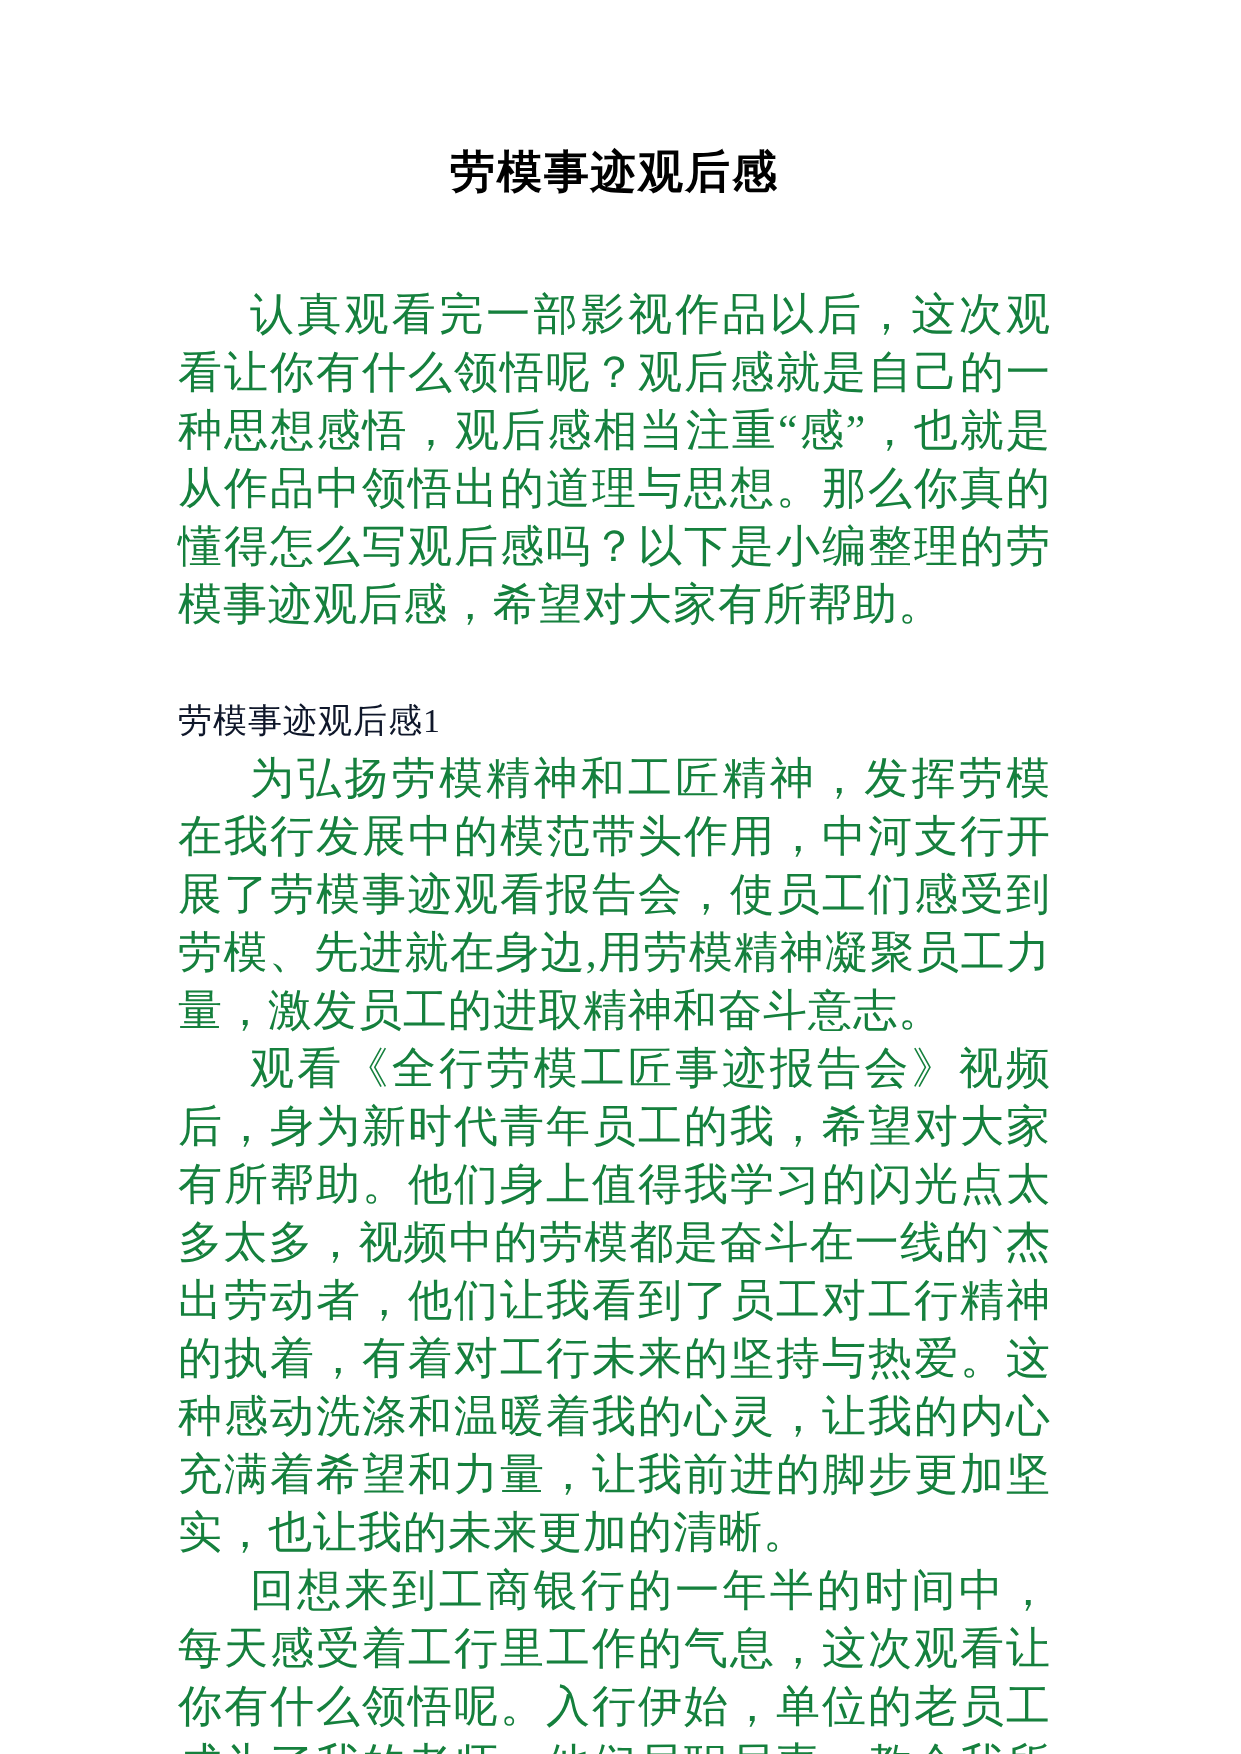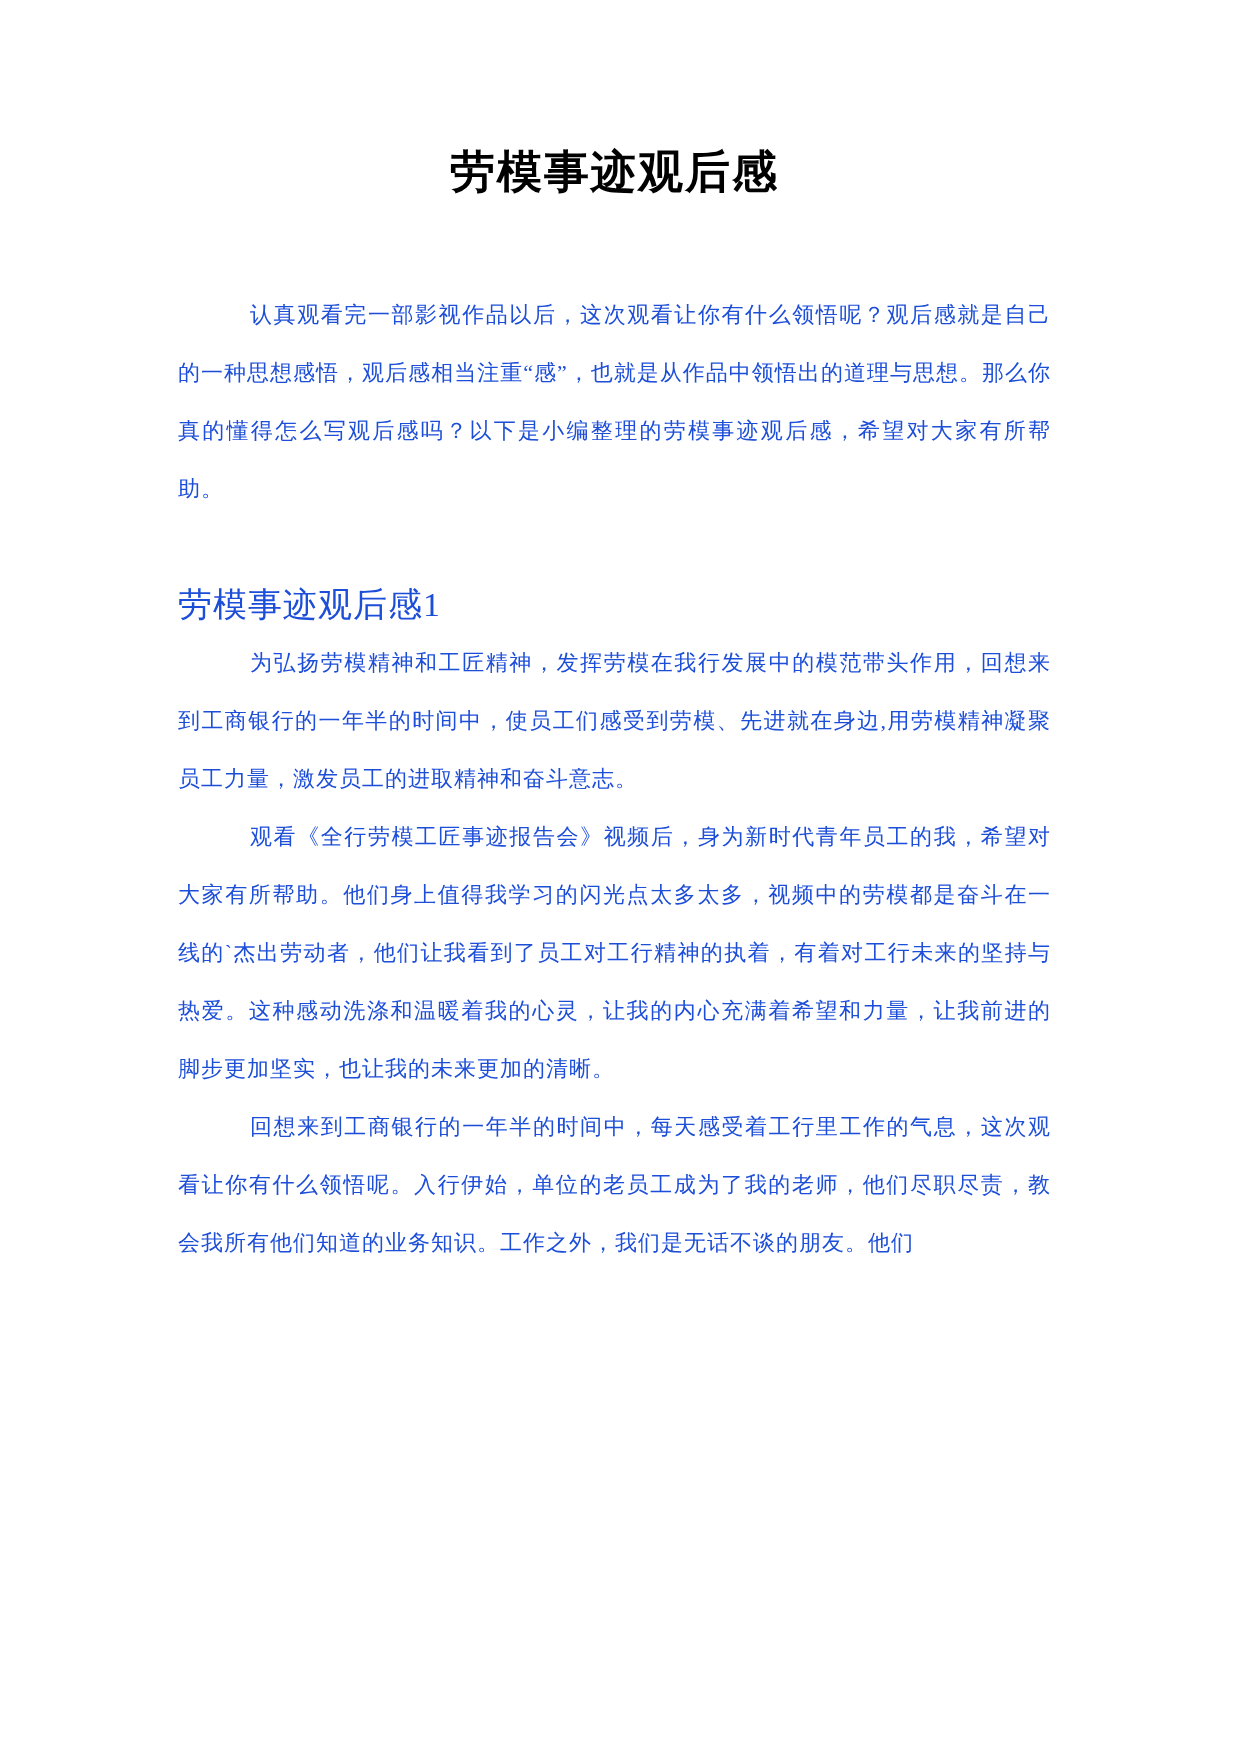--- a/index.html
+++ b/index.html
@@ -23,48 +23,48 @@
     margin: 0;
     text-align: center;
     font-size: 45px;
     line-height: 64px;
     font-weight: 700;
     letter-spacing: 2px;
     color: #000000;
   }
   .para {
     margin: 0;
-    font-size: 22px;
+    font-size: 44px;
     line-height: 58px;
     letter-spacing: 1px;
     text-align: justify;
     text-justify: inter-ideograph;
     text-indent: 72px;
-    color: #1d4ed8;
+    color: #15803d;
   }
   .intro {
     margin-top: 82px;
   }
   .section-heading {
     margin: 58px 0 0 0;
     font-size: 34px;
     line-height: 58px;
     font-weight: 400;
     letter-spacing: 1px;
-    color: #1d4ed8;
+    color: #0f172a;
   }
 </style>
 </head>
 <body>
 
 <div class="page">
   <h1 class="doc-title">劳模事迹观后感</h1>
 
   <p class="para intro">认真观看完一部影视作品以后，这次观看让你有什么领悟呢？观后感就是自己的一种思想感悟，观后感相当注重“感”，也就是从作品中领悟出的道理与思想。那么你真的懂得怎么写观后感吗？以下是小编整理的劳模事迹观后感，希望对大家有所帮助。</p>
 
   <h2 class="section-heading">劳模事迹观后感1</h2>
 
-  <p class="para">为弘扬劳模精神和工匠精神，发挥劳模在我行发展中的模范带头作用，回想来到工商银行的一年半的时间中，使员工们感受到劳模、先进就在身边,用劳模精神凝聚员工力量，激发员工的进取精神和奋斗意志。</p>
+  <p class="para">为弘扬劳模精神和工匠精神，发挥劳模在我行发展中的模范带头作用，中河支行开展了劳模事迹观看报告会，使员工们感受到劳模、先进就在身边,用劳模精神凝聚员工力量，激发员工的进取精神和奋斗意志。</p>
 
   <p class="para">观看《全行劳模工匠事迹报告会》视频后，身为新时代青年员工的我，希望对大家有所帮助。他们身上值得我学习的闪光点太多太多，视频中的劳模都是奋斗在一线的`杰出劳动者，他们让我看到了员工对工行精神的执着，有着对工行未来的坚持与热爱。这种感动洗涤和温暖着我的心灵，让我的内心充满着希望和力量，让我前进的脚步更加坚实，也让我的未来更加的清晰。</p>
 
   <p class="para">回想来到工商银行的一年半的时间中，每天感受着工行里工作的气息，这次观看让你有什么领悟呢。入行伊始，单位的老员工成为了我的老师，他们尽职尽责，教会我所有他们知道的业务知识。工作之外，我们是无话不谈的朋友。他们</p>
 </div>
 
 </body></html>

